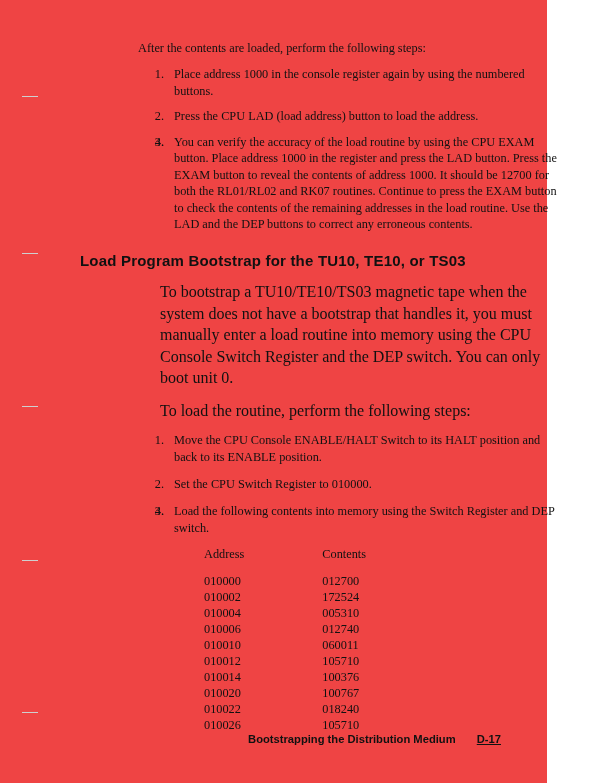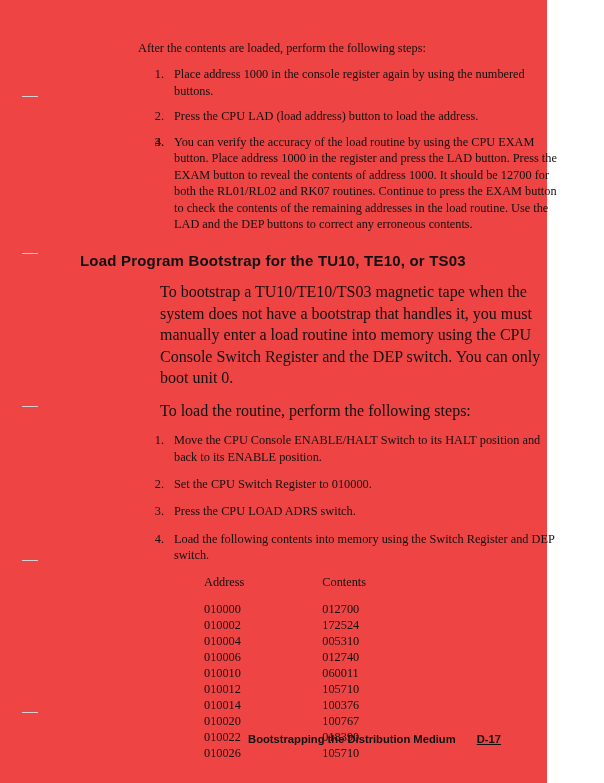--- a/index.html
+++ b/index.html
@@ -179,21 +179,20 @@
       <li>
         <span class="num">1.</span>
         <span>Move the CPU Console ENABLE/HALT Switch to its HALT position and back to its ENABLE position.</span>
       </li>
       <li>
         <span class="num">2.</span>
         <span>Set the CPU Switch Register to 010000.</span>
       </li>
       <li>
         <span class="num">3.</span>
-        <span>Press the CPU LOAD ADRS switch.</span>
       </li>
       <li>
         <span class="num">4.</span>
         <span>Load the following contents into memory using the Switch Register and DEP switch.</span>
       </li>
     </ol>
 
     <table class="addr">
       <thead>
         <tr>
@@ -229,21 +228,21 @@
         <tr>
           <td class="c1">010014</td>
           <td class="c2">100376</td>
         </tr>
         <tr>
           <td class="c1">010020</td>
           <td class="c2">100767</td>
         </tr>
         <tr>
           <td class="c1">010022</td>
-          <td class="c2">018390</td>
+          <td class="c2">018240</td>
         </tr>
         <tr>
           <td class="c1">010026</td>
           <td class="c2">105710</td>
         </tr>
 
       </tbody>
     </table>
 
   </div>

